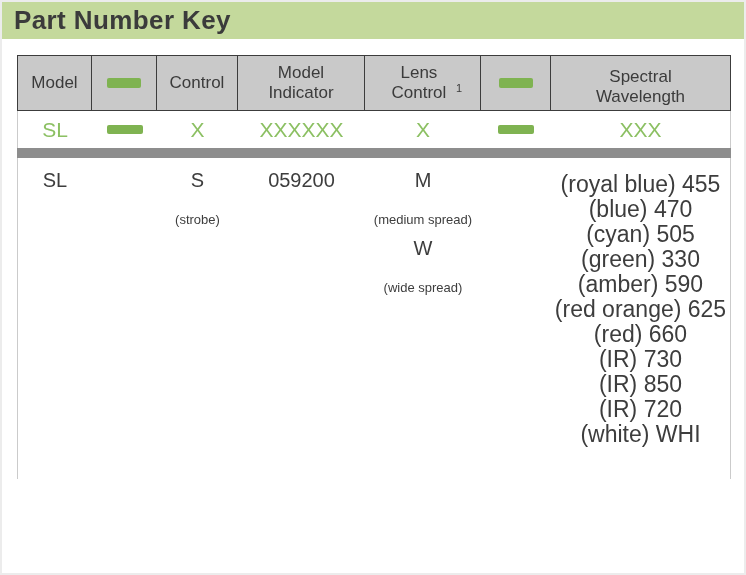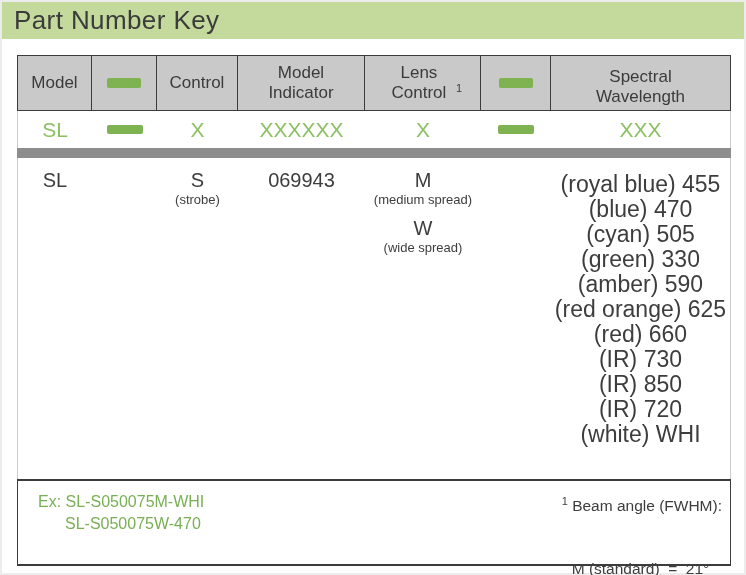--- a/index.html
+++ b/index.html
@@ -6,21 +6,21 @@
   body {
     width:746px; height:575px; background:#ffffff;
     font-family:"Liberation Sans", sans-serif; color:#3d3d3d;
     position:relative; overflow:hidden;
   }
   .page { position:absolute; inset:0; border:2px solid #ececec; box-sizing:border-box; }
 
   
   .title-bar {
     position:absolute; left:0; top:0; width:100%; height:37px;
-    background:#c4d99c; display:flex; align-items:center;
+    background:#c4d99c; display:flex; align-items:center;font-weight:bold;
   }
   .page-title { padding-left:12px; font-size:26px; letter-spacing:0.4px; color:#3b3b3b; }
 
   
   .tbl { position:absolute; left:15px; top:53px; width:714px; }
   .row { display:flex; box-sizing:border-box; }
 
   .c1{flex:0 0 74px;} .c2{flex:0 0 65px;} .c3{flex:0 0 81px;}
   .c4{flex:0 0 127px;} .c5{flex:0 0 116px;} .c6{flex:0 0 70px;} .c7{flex:1;}
 
@@ -47,21 +47,21 @@
     display:inline-block; width:34px; height:10px;
     background:#7fb351; border-radius:2px;
   }
   .dash.code { width:36px; height:9px; }
 
   .bar { height:10px; background:#8d8d8d; }
 
   .brow { height:321px; border-left:1px solid #cbcbcb; border-right:1px solid #cbcbcb; }
   .bcell { box-sizing:border-box; padding-top:11px; text-align:center; }
   .big  { font-size:20px; line-height:23px; }
-  .note { font-size:13px; line-height:16px; }
+  .note { font-size:13px; line-height:16px;margin-top:20px; }
   .lens-group { margin-bottom:9px; }
   .wl-list { font-size:23px; line-height:25px; padding-top:14px; }
 
   .frow {
     height:87px; border:1px solid #3c3c3c; border-top-width:2px; border-bottom-width:2px;
     justify-content:space-between; padding:10px 8px 0 20px;
   }
   .ex-block { color:#79af54; font-size:16px; line-height:22px; }
   .ex-line2 { padding-left:27px; }
   .fn-block { font-size:15.5px; line-height:21px; }
@@ -124,21 +124,21 @@
     <div class="row brow">
       <div class="bcell c1">
         <div class="big">SL</div>
       </div>
       <div class="bcell c2"></div>
       <div class="bcell c3">
         <div class="big">S</div>
         <div class="note">(strobe)</div>
       </div>
       <div class="bcell c4">
-        <div class="big">069943</div>
+        <div class="big">059200</div>
       </div>
       <div class="bcell c5">
         <div class="lens-group">
           <div class="big">M</div>
           <div class="note">(medium spread)</div>
         </div>
         <div class="lens-group">
           <div class="big">W</div>
           <div class="note">(wide spread)</div>
         </div>
@@ -152,28 +152,15 @@
         <div>(amber) 590</div>
         <div>(red orange) 625</div>
         <div>(red) 660</div>
         <div>(IR) 730</div>
         <div>(IR) 850</div>
         <div>(IR) 720</div>
         <div>(white) WHI</div>
       </div>
     </div>
 
-    <div class="row frow">
-      <div class="ex-block">
-        <div><span>Ex:</span> <span>SL-S050075M-WHI</span></div>
-        <div class="ex-line2">SL-S050075W-470</div>
-      </div>
-      <div class="fn-block">
-        <div><sup class="fn-sup">1</sup> <span>Beam angle (FWHM):</span></div>
-        <div class="fn-lines">
-          <div class="fn-line">M (standard)  =  21°</div>
-          
-        </div>
-      </div>
-    </div>
 
   </div>
 </div>
 
 </body></html>

